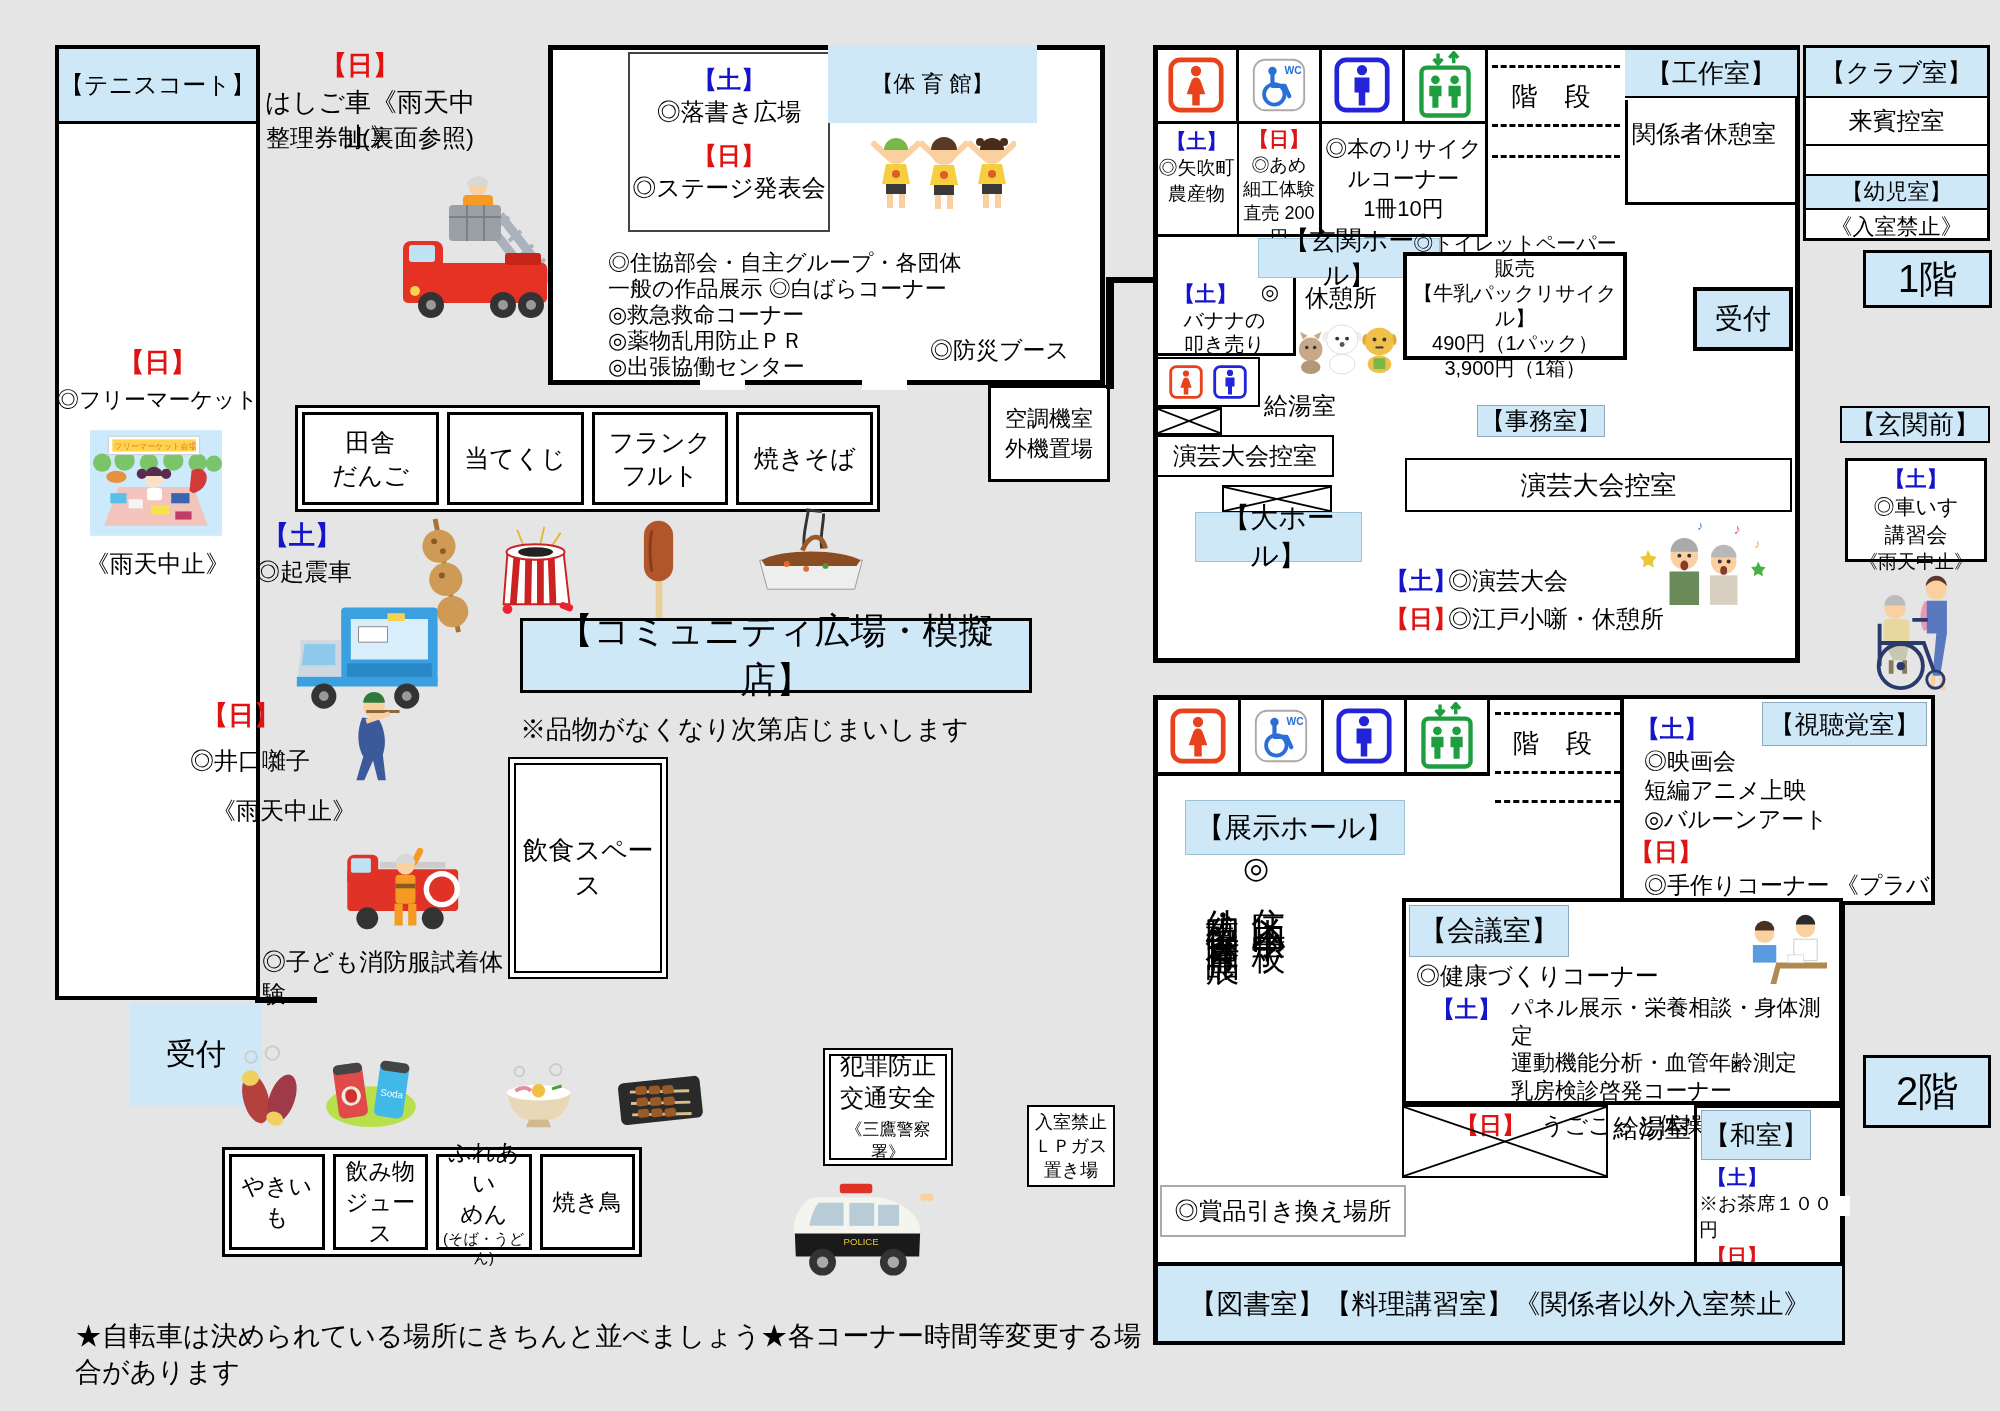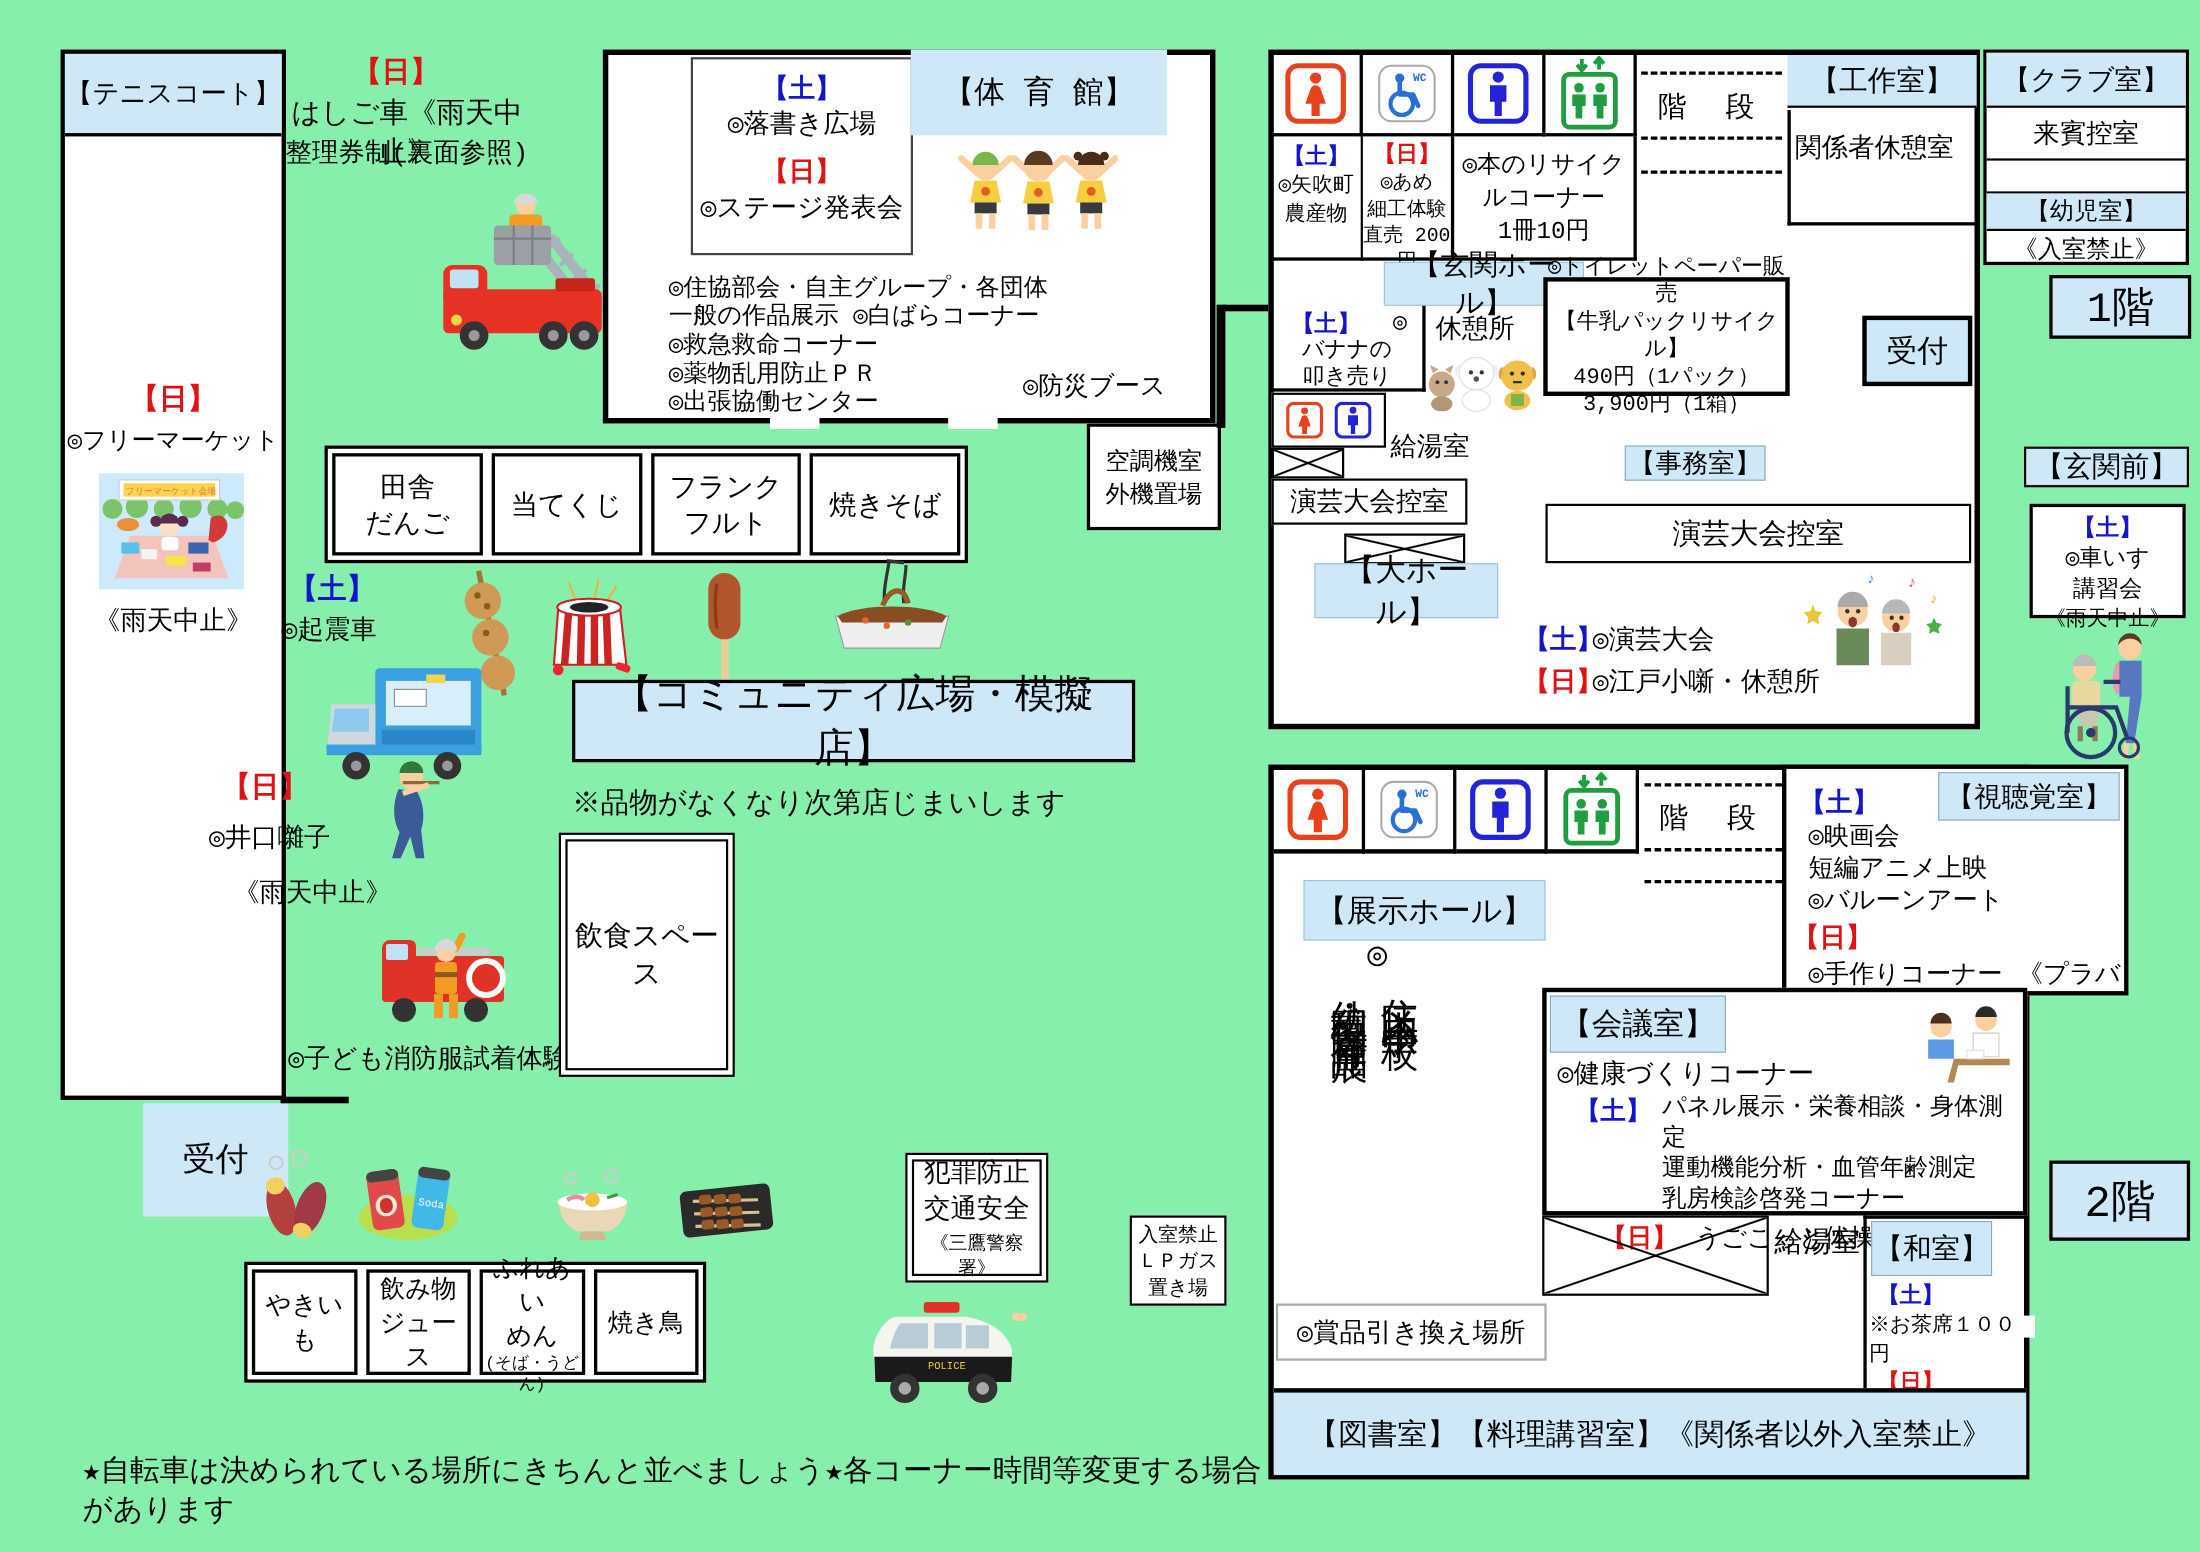--- a/index.html
+++ b/index.html
@@ -1,17 +1,17 @@
 <!DOCTYPE html>
 <html><head>
 <meta charset="utf-8">
 <style>
   html,body{margin:0;padding:0;background:#fff}
-  .stage{position:relative;width:2000px;height:1411px;background:#86efac;
-         font-family:Liberation Mono, monospace;color:#000;overflow:hidden}
+  .stage{position:relative;width:2000px;height:1411px;background:#e5e5e5;
+         font-family:Liberation Sans, sans-serif;color:#000;overflow:hidden}
   .a{position:absolute;box-sizing:border-box}
   .bx{border:3px solid #000;background:#fff}
   .bx2{border:2px solid #000;background:#fff}
   .bx5{border:5px solid #000}
   .bl{background:#cfe8f8}
   .c{display:flex;align-items:center;justify-content:center;text-align:center}
   .p{white-space:pre-line}
   .sat{color:#1414cc;font-weight:700}
   .sun{color:#e01212;font-weight:700}
   .vt{writing-mode:vertical-rl;text-orientation:upright}
@@ -96,21 +96,21 @@
 
   <div class="a bx5" style="left:548px;top:45px;width:557px;height:340px;background:#fff"></div>
   <div class="a gap" style="left:700px;top:378px;width:45px;height:12px"></div>
   <div class="a gap" style="left:862px;top:378px;width:45px;height:12px"></div>
   <div class="a" style="left:628px;top:52px;width:202px;height:180px;border:2px solid #444;background:#fff">
     <div class="c sat" style="font-size:24px;margin-top:10px">【土】</div>
     <div class="c" style="font-size:24px">◎落書き広場</div>
     <div class="c sun" style="font-size:24px;margin-top:12px">【日】</div>
     <div class="c" style="font-size:24px">◎ステージ発表会</div>
   </div>
-  <div class="a c bl" style="left:828px;top:45px;width:233px;height:78px;font-size:28px">【体 育 館】</div>
+  <div class="a c bl" style="left:828px;top:45px;width:209px;height:78px;font-size:22px">【体 育 館】</div>
   <svg class="a" style="left:866px;top:130px" width="150" height="88" viewBox="0 0 150 88">
     <g>
       <path d="M8 14 L20 25 M52 14 L40 25" stroke="#fbd0a0" stroke-width="6" stroke-linecap="round"></path>
       <circle cx="30" cy="22" r="12" fill="#fbd0a0"></circle>
         <path d="M18 20a12 12 0 0 1 24 0z" fill="#7ab648"></path>
       <path d="M20 34h20l4 20H16z" fill="#f6ce3e"></path>
         <circle cx="30" cy="44" r="4" fill="#e05d2a"></circle>
       <rect x="20" y="54" width="20" height="10" fill="#3a3a3a"></rect>
         <path d="M24 64v14M36 64v14" stroke="#fbd0a0" stroke-width="6"></path>
     </g>

